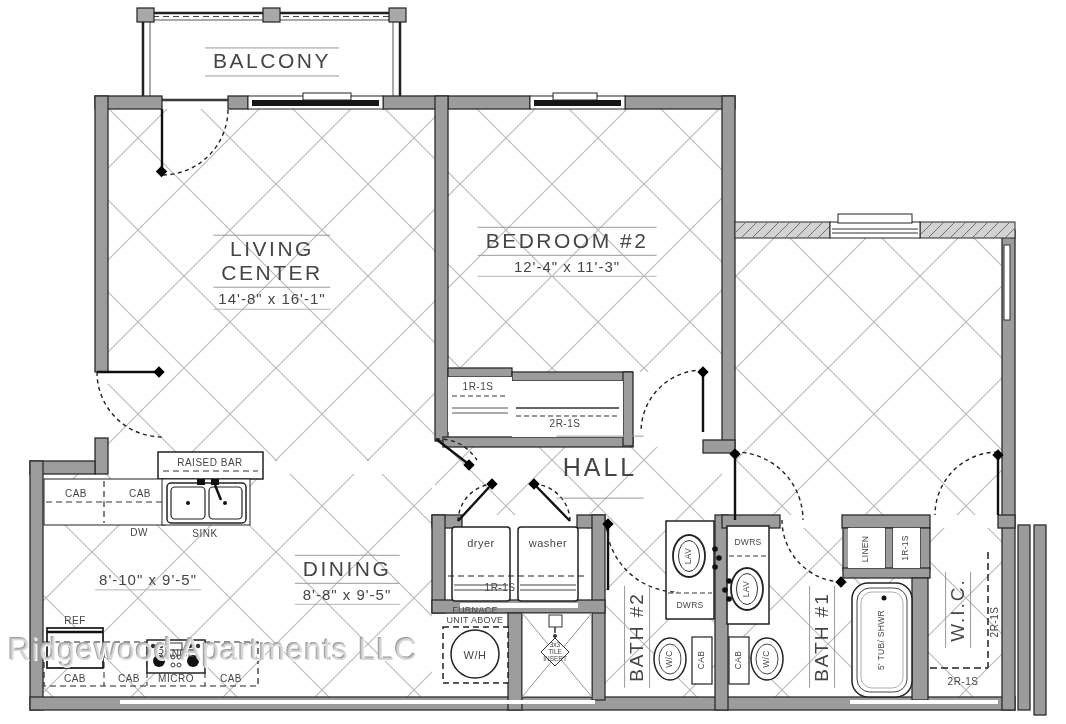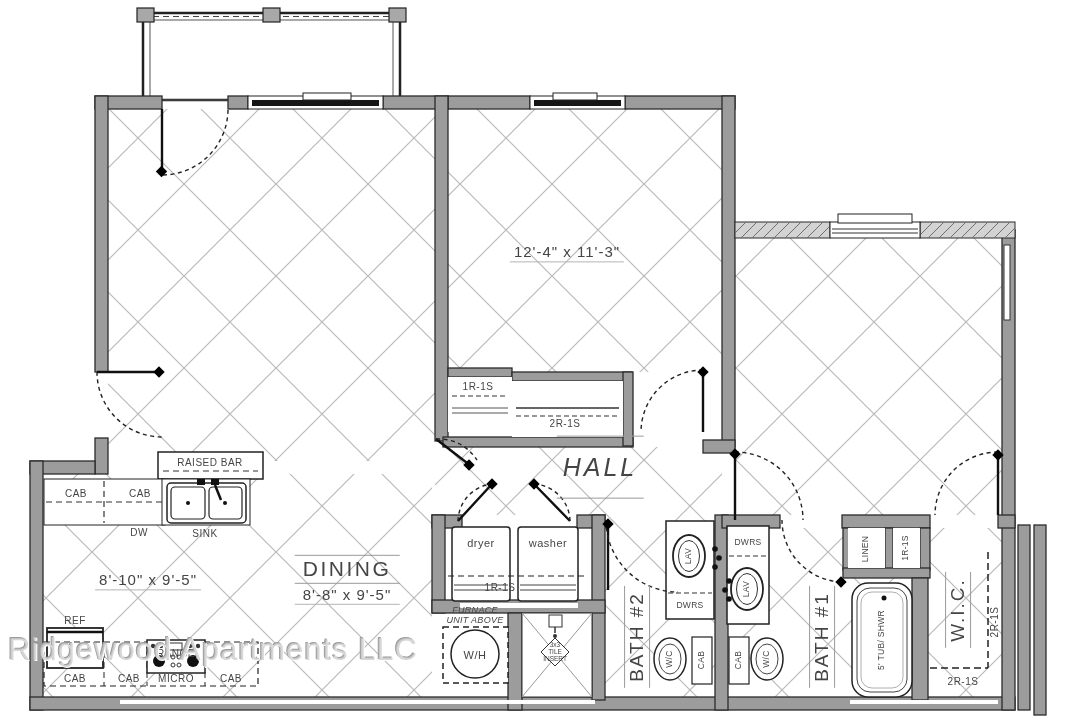--- a/index.html
+++ b/index.html
@@ -5,27 +5,27 @@
   html,body{margin:0;padding:0;background:#fff;}
   #plan{position:relative;width:1066px;height:724px;background:#fff;overflow:hidden;
         font-family:"Liberation Sans", sans-serif;color:#3e3e3e;}
   #plan svg{position:absolute;left:0;top:0;}
   .lbl{position:absolute;transform:translate(-50%,-50%);text-align:center;
        white-space:nowrap;color:#454545;line-height:1.15;}
   .rot{transform:translate(-50%,-50%) rotate(-90deg);}
   .room .nm{font-size:21px;letter-spacing:2.5px;border-top:1px solid #9a9a9a;
             border-bottom:1px solid #9a9a9a;padding:1px 8px 2px;}
   .room .dims{font-size:15px;letter-spacing:1px;margin-top:2px;border-bottom:1px solid #b5b5b5;padding:0 4px 1px;}
-  .hall{font-size:25px;letter-spacing:3px;border-top:1px solid #9a9a9a;border-bottom:1px solid #9a9a9a;padding:16px 6px;font-style:italic;}
+  .hall{font-size:25px;letter-spacing:3px;border-top:1px solid #9a9a9a;border-bottom:1px solid #9a9a9a;padding:16px 6px;}
   .vroom{font-size:19px;letter-spacing:2px;border-top:1px solid #9a9a9a;border-bottom:1px solid #9a9a9a;padding:1px 6px;}
   .md{font-size:11px;letter-spacing:.5px;}
   .sm{font-size:10px;letter-spacing:.5px;}
   .xs{font-size:8.5px;letter-spacing:.3px;}
   .tiny{font-size:6.5px;letter-spacing:0;line-height:1.05;}
-  .fur{font-size:9px;letter-spacing:.3px;line-height:1.1;font-style:italic;}
+  .fur{font-size:9px;letter-spacing:.3px;line-height:1.1;}
   .wm{position:absolute;left:8px;top:632px;font-size:31px;letter-spacing:1px;
       color:rgba(205,205,205,.8);text-shadow:1px 1px 0 #ffffff,-1px -1px 0 #9d9d9d;
       white-space:nowrap;}
 </style>
 </head>
 <body>
 
 <div id="plan">
 <svg width="1066" height="724" viewBox="0 0 1066 724">
   <defs>
@@ -252,23 +252,32 @@
       <rect x="530" y="480" width="8" height="8" transform="rotate(45 534 484)"></rect>
       <rect x="699" y="368" width="8" height="8" transform="rotate(45 703 372)"></rect>
       <rect x="731" y="450" width="8" height="8" transform="rotate(45 735 454)"></rect>
       <rect x="604" y="520" width="8" height="8" transform="rotate(45 608 524)"></rect>
       <rect x="837" y="578" width="8" height="8" transform="rotate(45 841 582)"></rect>
       <rect x="994" y="451" width="8" height="8" transform="rotate(45 998 455)"></rect>
     </g>
   </g>
 </svg>
 
-
+<div class="lbl room" style="left:272px;top:62px">
+  <div class="nm">BALCONY</div>
+</div>
+
+<div class="lbl room" style="left:272px;top:272px">
+  <div class="nm"><span>LIVING</span><br>
+  <span>CENTER</span></div>
+  <div class="dims">14'-8" x 16'-1"</div>
+</div>
 
 <div class="lbl room" style="left:567px;top:252px">
+  <div class="nm">BEDROOM #2</div>
   <div class="dims">12'-4" x 11'-3"</div>
 </div>
 
 
 <div class="lbl hall" style="left:600px;top:467px">HALL</div>
 
 <div class="lbl room" style="left:148px;top:580px">
   <div class="dims">8'-10" x 9'-5"</div>
 </div>
 

